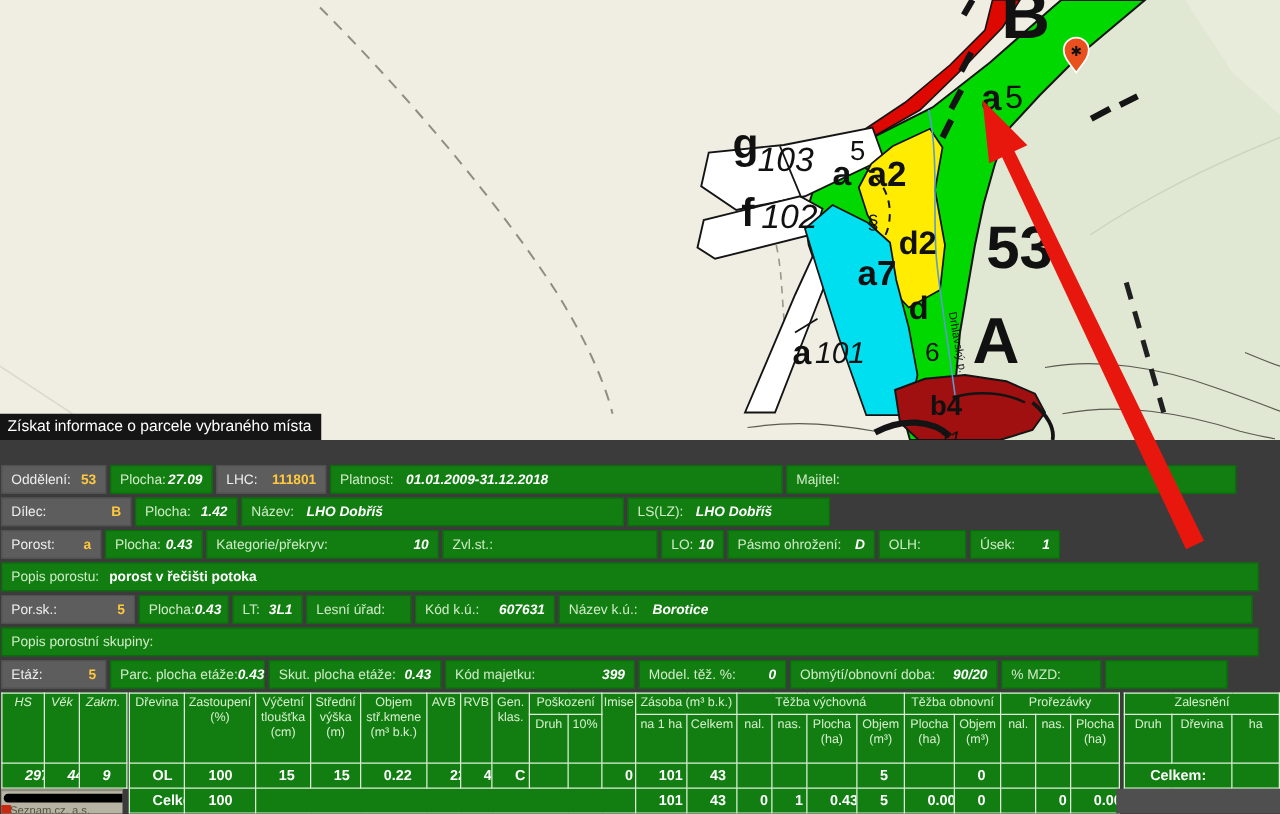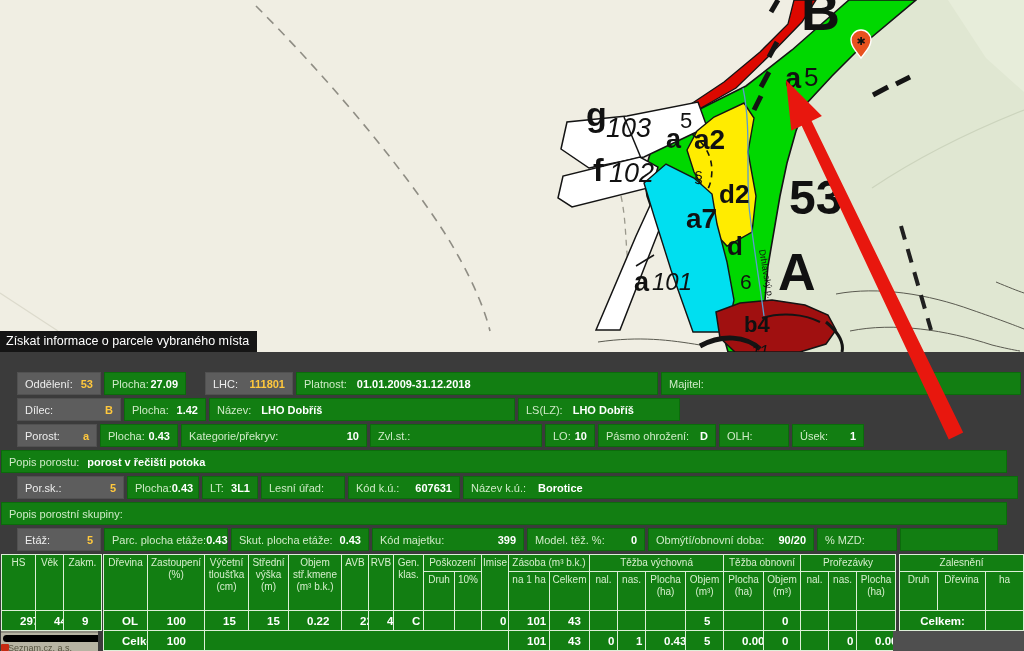--- a/index.html
+++ b/index.html
@@ -10,36 +10,36 @@
   .it{font-style:italic;}
   #tooltip{position:absolute;left:0;top:331px;background:#151515;color:#fff;font-size:12.5px;
            padding:3px 8px 4px 6px;white-space:nowrap;z-index:5;}
   #panel{position:absolute;left:0;top:352px;width:1024px;height:299px;background:#3b3b3b;
          padding:20px 0 0 1px;box-sizing:border-box;z-index:4;}
   .prow{display:flex;height:23px;margin-bottom:3px;}
   .pbox{box-sizing:border-box;height:23px;margin-right:3px;display:flex;align-items:center;
         justify-content:space-between;padding:0 7px;font-size:11px;flex:0 0 auto;}
   .pbox .lbl{white-space:nowrap;}
   .pbox .val{white-space:nowrap;font-weight:bold;}
-  .g1{background:#5d5d5d;border:1px solid #515151;margin-left:16px;}
+  .g1{background:#5d5d5d;border:1px solid #515151;}
   .g1 .lbl{color:#eeeeee;} .g1 .val{color:#ffc83d;}
   .g2{background:#127e12;border:1px solid #0b6b0b;}
-  .g2 .lbl{color:#cfeac7;} .g2 .val{color:#ffffff;}
+  .g2 .lbl{color:#cfeac7;} .g2 .val{color:#ffffff;font-style:italic;}
   .fullbar{box-sizing:border-box;width:1006px;height:23px;background:#127e12;border:1px solid #0b6b0b;
            display:flex;align-items:center;gap:8px;padding:0 7px;font-size:11px;margin-bottom:3px;}
   .fullbar .lbl{color:#cfeac7;white-space:nowrap;}
   .fullbar .val{color:#fff;font-weight:bold;white-space:nowrap;}
   #tablezone{display:flex;align-items:flex-start;margin-top:2px;}
   table{border-collapse:collapse;background:#127e12;table-layout:fixed;}
   th{font-weight:normal;color:#d6efcd;font-size:10px;line-height:1.18;text-align:center;
      vertical-align:top;padding:2px 1px;border:1px solid #ddefd8;white-space:pre-line;}
   td{font-size:11.5px;font-weight:bold;color:#fff;text-align:right;padding:0 18px;height:19px;
      border:1px solid #ddefd8;overflow:hidden;white-space:nowrap;}
   td.ctr{text-align:center;}
-  #ltable{width:100px;} #mtable{width:792px;margin-left:2px;} #ztable{width:124px;margin-left:3px;}
+  #ltable{width:100px;font-style:italic;} #mtable{width:792px;margin-left:2px;} #ztable{width:124px;margin-left:3px;}
   #leftcol{display:flex;flex-direction:column;width:100px;flex:0 0 auto;}
   #attrib{position:relative;width:97px;height:22px;background:#b7b4a3;margin-top:0;overflow:hidden;
           border-top:2px solid #8f8d80;}
   #attrib .pill{position:absolute;left:2px;top:2px;width:138px;height:7px;background:#000;border-radius:4px;}
   #attrib .atxt{position:absolute;left:7px;top:10px;font-size:9px;color:#55523f;white-space:nowrap;}
   #redmark{position:absolute;left:1px;bottom:0;width:8px;height:7px;background:#c62a12;z-index:6;border-radius:1px;}
   #corner-gray{position:absolute;left:893px;top:631px;width:131px;height:20px;background:#4f4f4f;z-index:4;}
   #arrow-overlay{position:absolute;left:0;top:0;z-index:9;pointer-events:none;}
 </style>
 </head>

